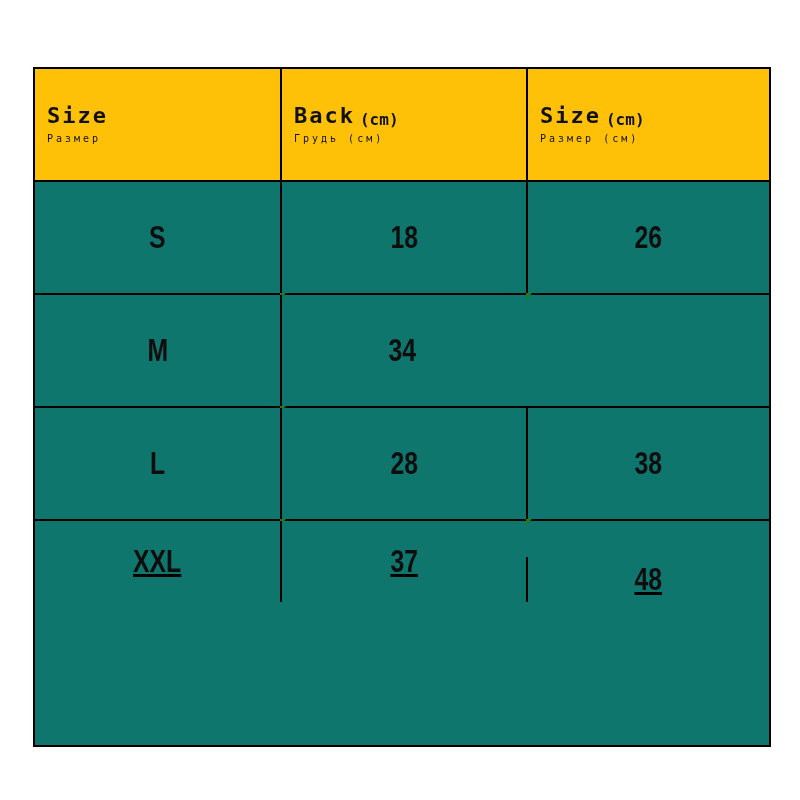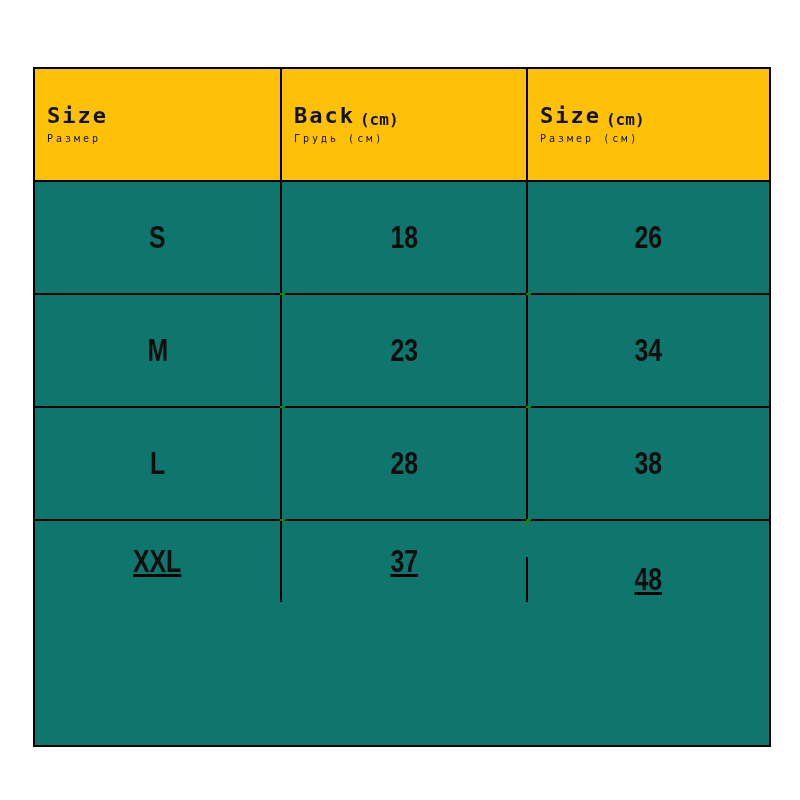--- a/index.html
+++ b/index.html
@@ -171,24 +171,20 @@
     <div class="cellwrap col-chest" style="position:relative;">
       <span class="cell-text">26</span>
       <span class="green-mark" style="left:-2px; top:111px;"></span>
     </div>
   </div>
 
   <div class="row data-row">
     <div class="cellwrap col-size">
       <span class="cell-text">M</span>
     </div>
-    <div class="cellwrap col-back" style="position:relative;">
-      <span class="cell-text">23</span>
-      <span class="green-mark" style="left:-2px; top:111px;"></span>
-    </div>
     <div class="cellwrap col-chest" style="position:relative;">
       <span class="cell-text">34</span>
       <span class="green-mark" style="left:-2px; top:111px;"></span>
     </div>
   </div>
 
   <div class="row data-row">
     <div class="cellwrap col-size">
       <span class="cell-text">L</span>
     </div>

